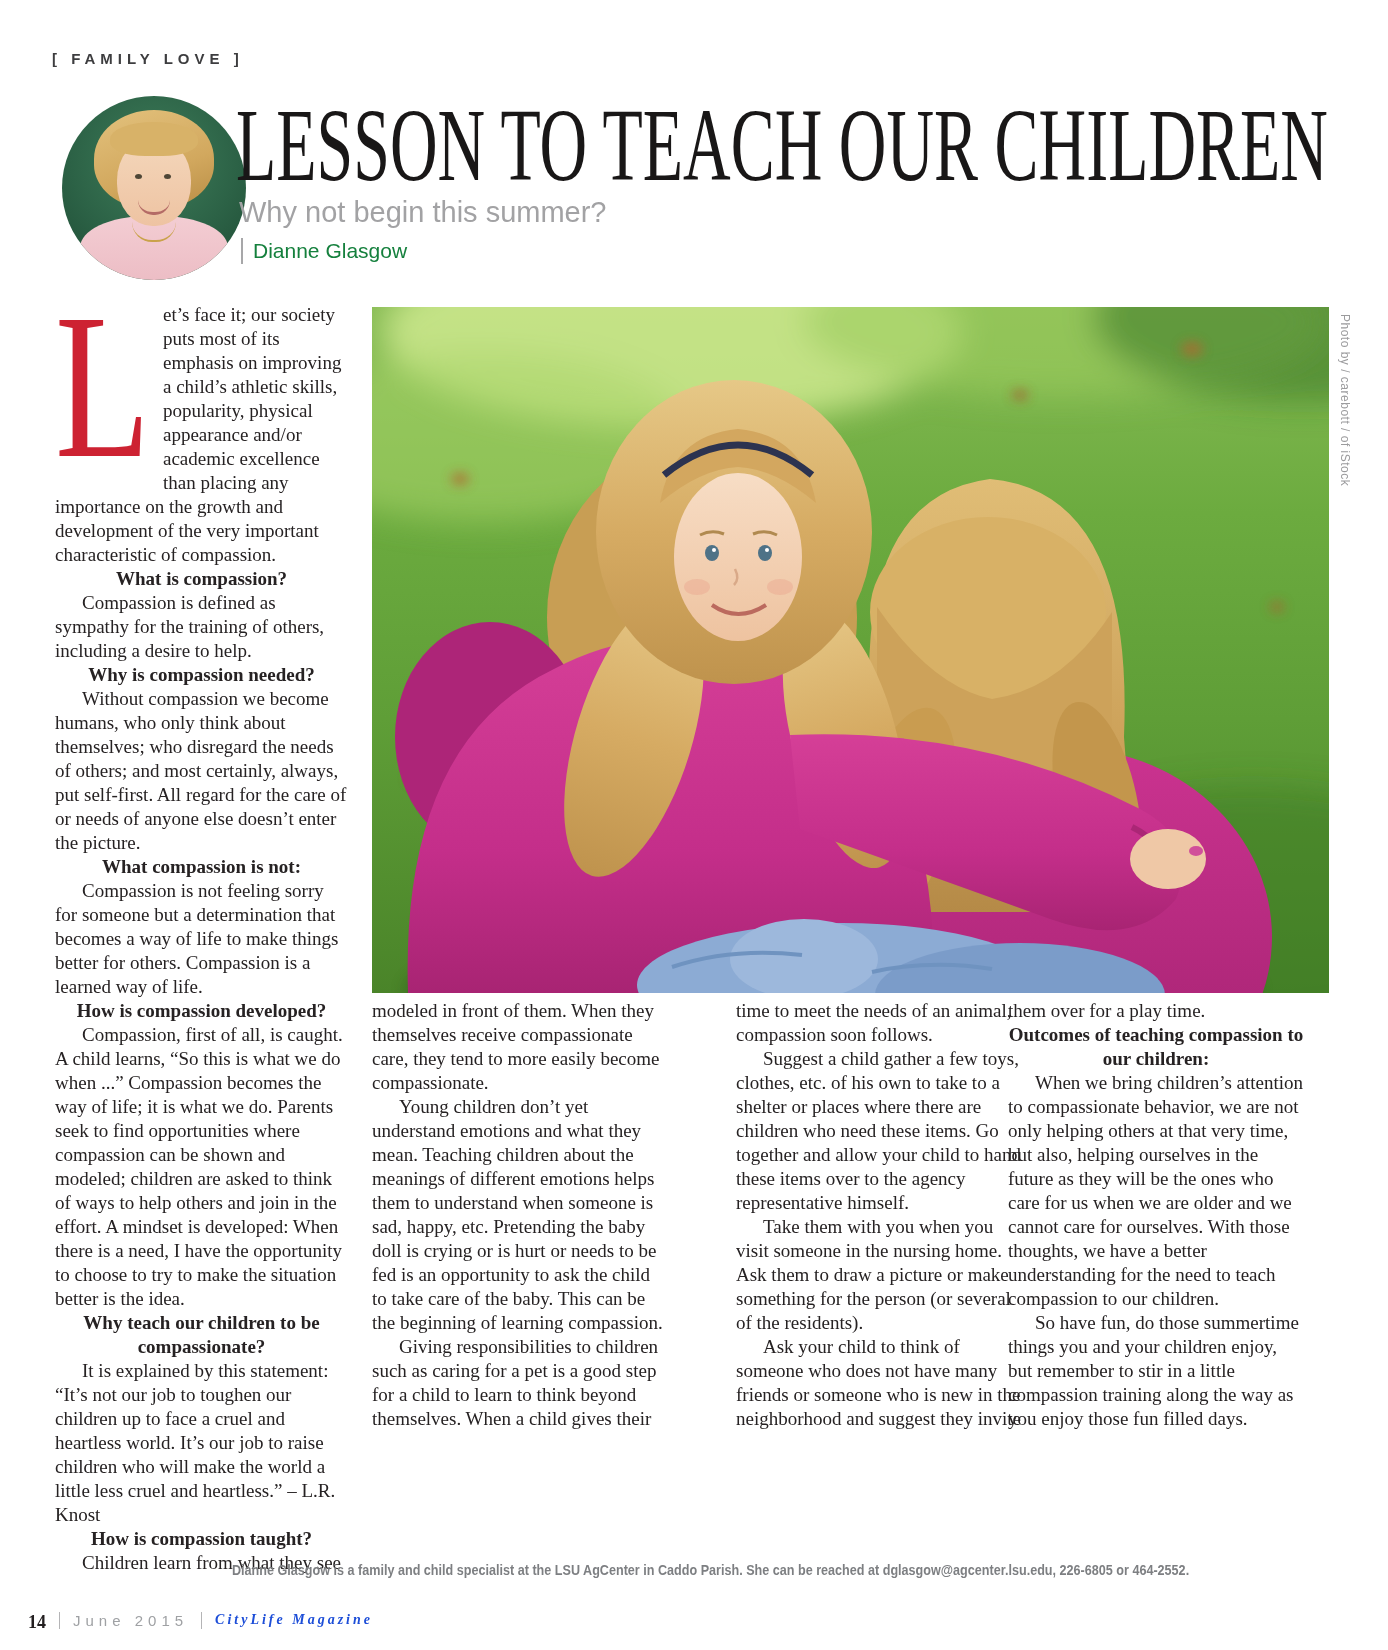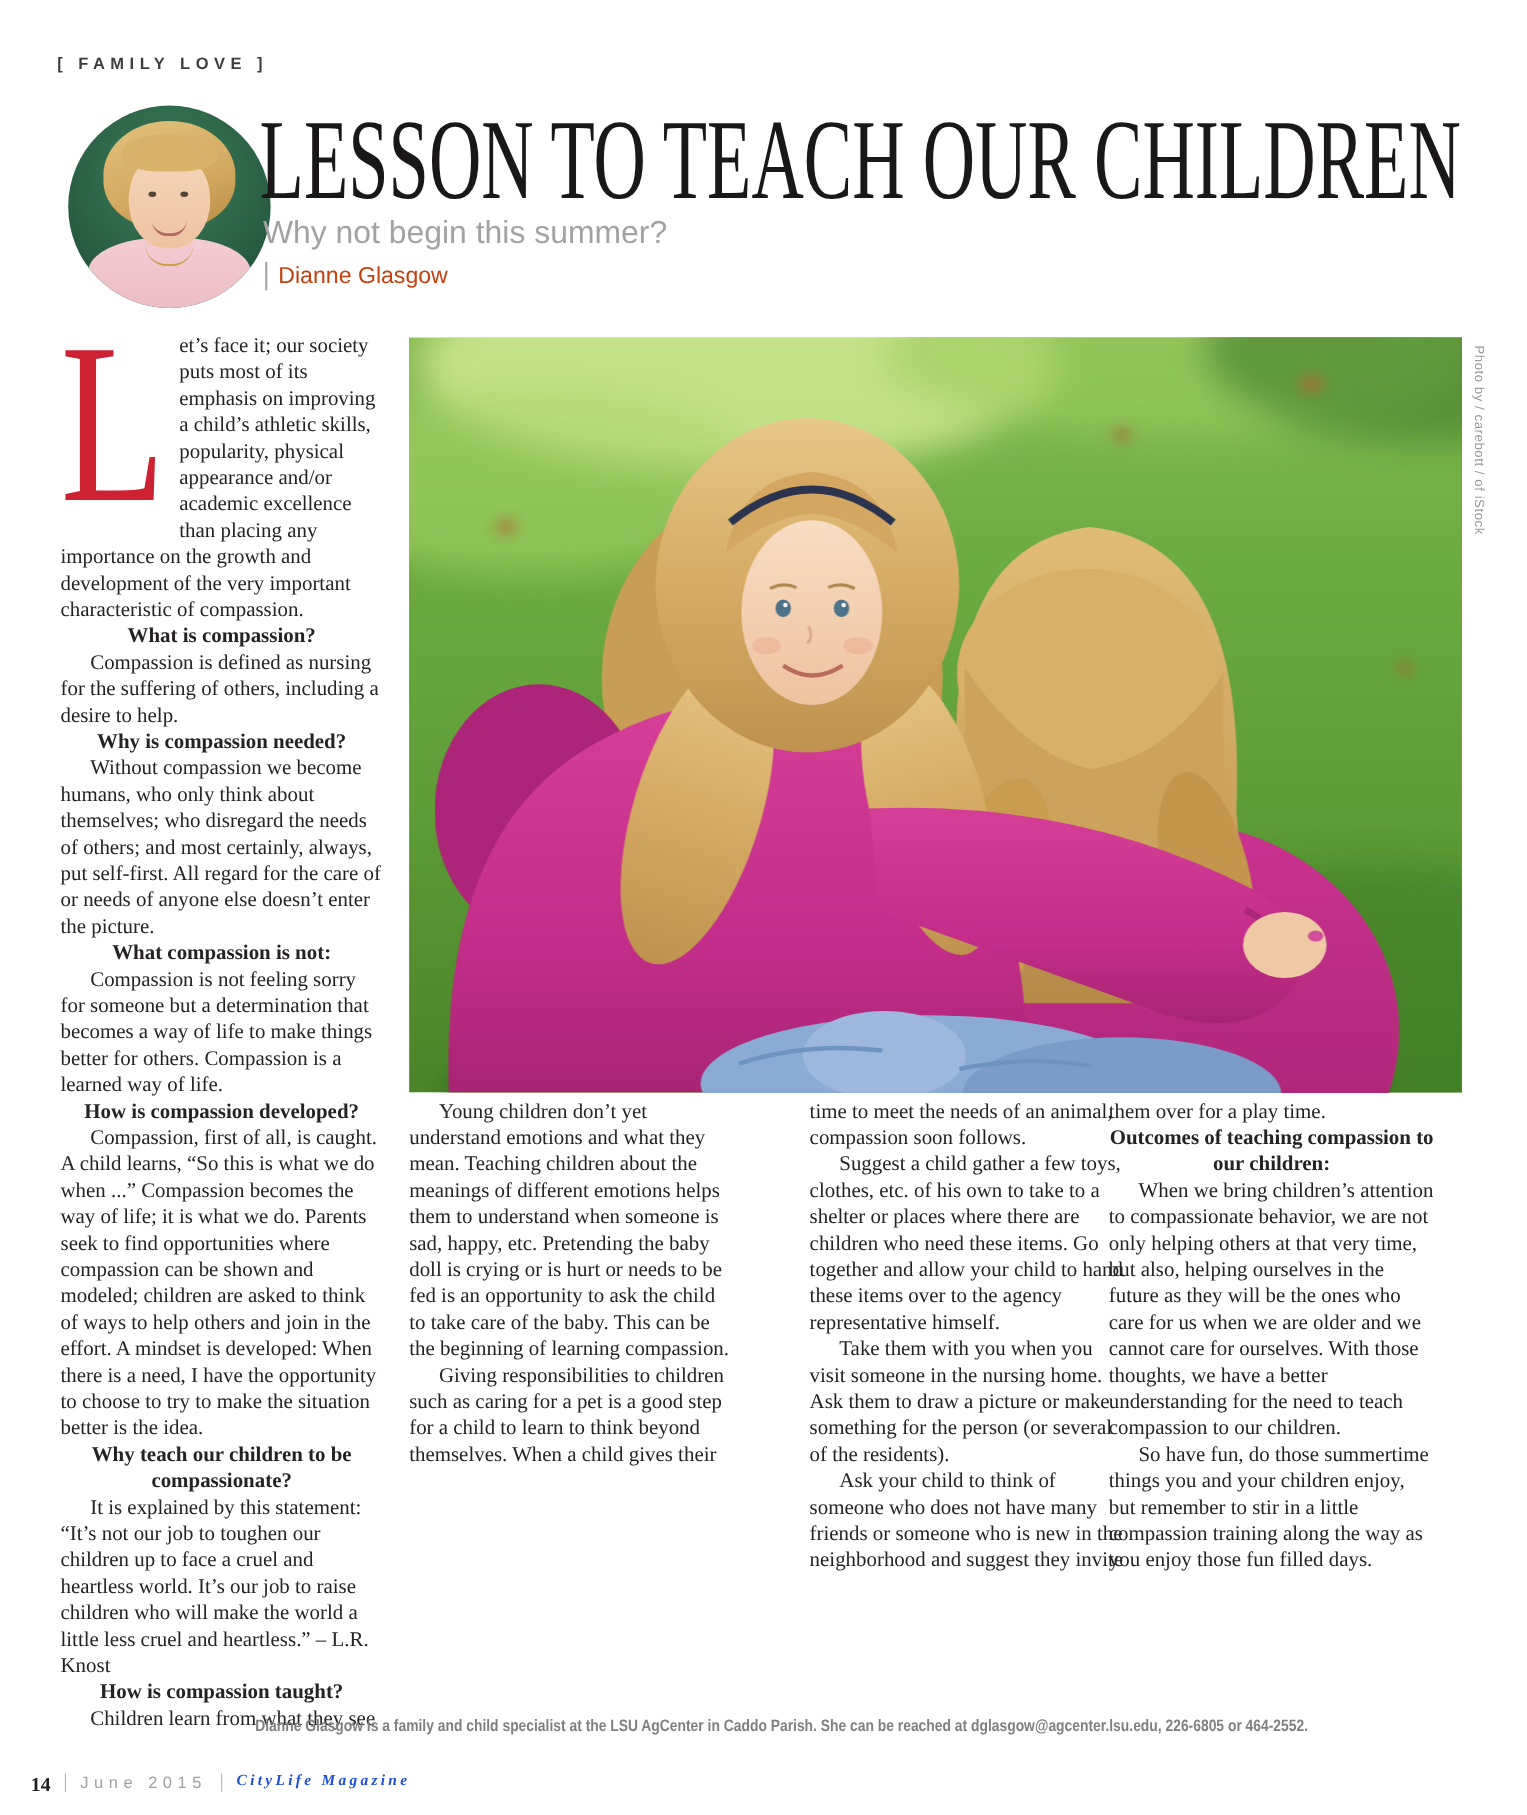--- a/index.html
+++ b/index.html
@@ -27,21 +27,21 @@
   .avatar .neck{position:absolute;left:76px;top:112px;width:32px;height:22px;background:#eec3a2;border-radius:0 0 14px 14px;}
   .avatar .necklace{position:absolute;left:70px;top:126px;width:44px;height:18px;border-radius:0 0 40px 40px;
           border-bottom:2px solid #c9a24a;}
 
   
   .title-svg{position:absolute;left:236px;top:94px;}
   .title-text{font-family:"Liberation Serif",serif;font-size:104px;fill:#191717;}
   .subtitle{position:absolute;left:239px;top:196px;font-family:"Liberation Sans",sans-serif;
             font-size:29px;color:#a2a2a4;}
   .byline{position:absolute;left:241px;top:238px;font-family:"Liberation Sans",sans-serif;
-          font-size:21px;color:#c2410c;border-left:2px solid #a7a7a9;padding-left:10px;line-height:26px;}
+          font-size:21px;color:#15803d;border-left:2px solid #a7a7a9;padding-left:10px;line-height:26px;}
 
   
   .col{position:absolute;font-size:19px;line-height:24px;color:#262223;text-align:left;}
   #col1{left:55px;top:303px;width:293px;}
   #col2{left:372px;top:999px;width:293px;}
   #col3{left:690px;top:999px;width:291px;margin-left:46px;}
   #col4{left:1008px;top:999px;width:296px;}
   .col p{margin:0;}
   .col p.subhead{font-weight:bold;text-align:center;}
   .col p.para.indent{text-indent:27px;}
@@ -90,21 +90,21 @@
   </svg>
   <div class="subtitle">Why not begin this summer?</div>
   <div class="byline">Dianne Glasgow</div>
 
   <div class="col" id="col1">
     <p class="para lead"><span class="dropcap">
           <span>L</span>
         </span><span>et’s face it; our society puts most of its emphasis on improving a child’s athletic skills, popularity, physical appearance and/or academic excellence than placing any importance on the growth and development of the very important characteristic of compassion.</span></p>
     <div>
         <p class="subhead">What is compassion?</p>
-        <p class="para indent">Compassion is defined as nursing for the suffering of others, including a desire to help.</p>
+        <p class="para indent">Compassion is defined as sympathy for the training of others, including a desire to help.</p>
         <p class="subhead">Why is compassion needed?</p>
         <p class="para indent">Without compassion we become humans, who only think about themselves; who disregard the needs of others; and most certainly, always, put self-first. All regard for the care of or needs of anyone else doesn’t enter the picture.</p>
         <p class="subhead">What compassion is not:</p>
         <p class="para indent">Compassion is not feeling sorry for someone but a determination that becomes a way of life to make things better for others. Compassion is a learned way of life.</p>
         <p class="subhead">How is compassion developed?</p>
         <p class="para indent">Compassion, first of all, is caught. A child learns, “So this is what we do when ...” Compassion becomes the way of life; it is what we do. Parents seek to find opportunities where compassion can be shown and modeled; children are asked to think of ways to help others and join in the effort. A mindset is developed:  When there is a need, I have the opportunity to choose to try to make the situation better is the idea.</p>
         <p class="subhead">Why teach our children to be compassionate?</p>
         <p class="para indent">It is explained by this statement: “It’s not our job to toughen our children up to face a cruel and heartless world. It’s our job to raise children who will make the world a little less cruel and heartless.” – L.R. Knost</p>
         <p class="subhead">How is compassion taught?</p>
         <p class="para indent">Children learn from what they see</p>
@@ -216,20 +216,21 @@
         <path d="M 300 660 Q 360 640 430 648" stroke="#6f93c0" stroke-width="4" fill="none"></path>
         <path d="M 500 665 Q 560 652 620 662" stroke="#6f93c0" stroke-width="4" fill="none"></path>
       </g>
     </svg>
   </div>
 
   <div class="credit">Photo by / carebott / of iStock</div>
 
   <div class="col" id="col2">
     <div>
+        <p class="para">modeled in front of them. When they themselves receive compassionate care, they tend to more easily become compassionate.</p>
         <p class="para indent">Young children don’t yet understand emotions and what they mean. Teaching children about the meanings of different emotions helps them to understand when someone is sad, happy, etc. Pretending the baby doll is crying or is hurt or needs to be fed is an opportunity to ask the child to take care of the baby. This can be the beginning of learning compassion.</p>
         <p class="para indent">Giving responsibilities to children such as caring for a pet is a good step for a child to learn to think beyond themselves. When a child gives their</p>
       </div>
   </div>
   <div class="col" id="col3">
     <div>
         <p class="para">time to meet the needs of an animal, compassion soon follows.</p>
         <p class="para indent">Suggest a child gather a few toys, clothes, etc. of his own to take to a shelter or places where there are children who need these items. Go together and allow your child to hand these items over to the agency representative himself.</p>
         <p class="para indent">Take them with you when you visit someone in the nursing home. Ask them to draw a picture or make something for the person (or several of the residents).</p>
         <p class="para indent">Ask your child to think of someone who does not have many friends or someone who is new in the neighborhood and suggest they invite</p>

